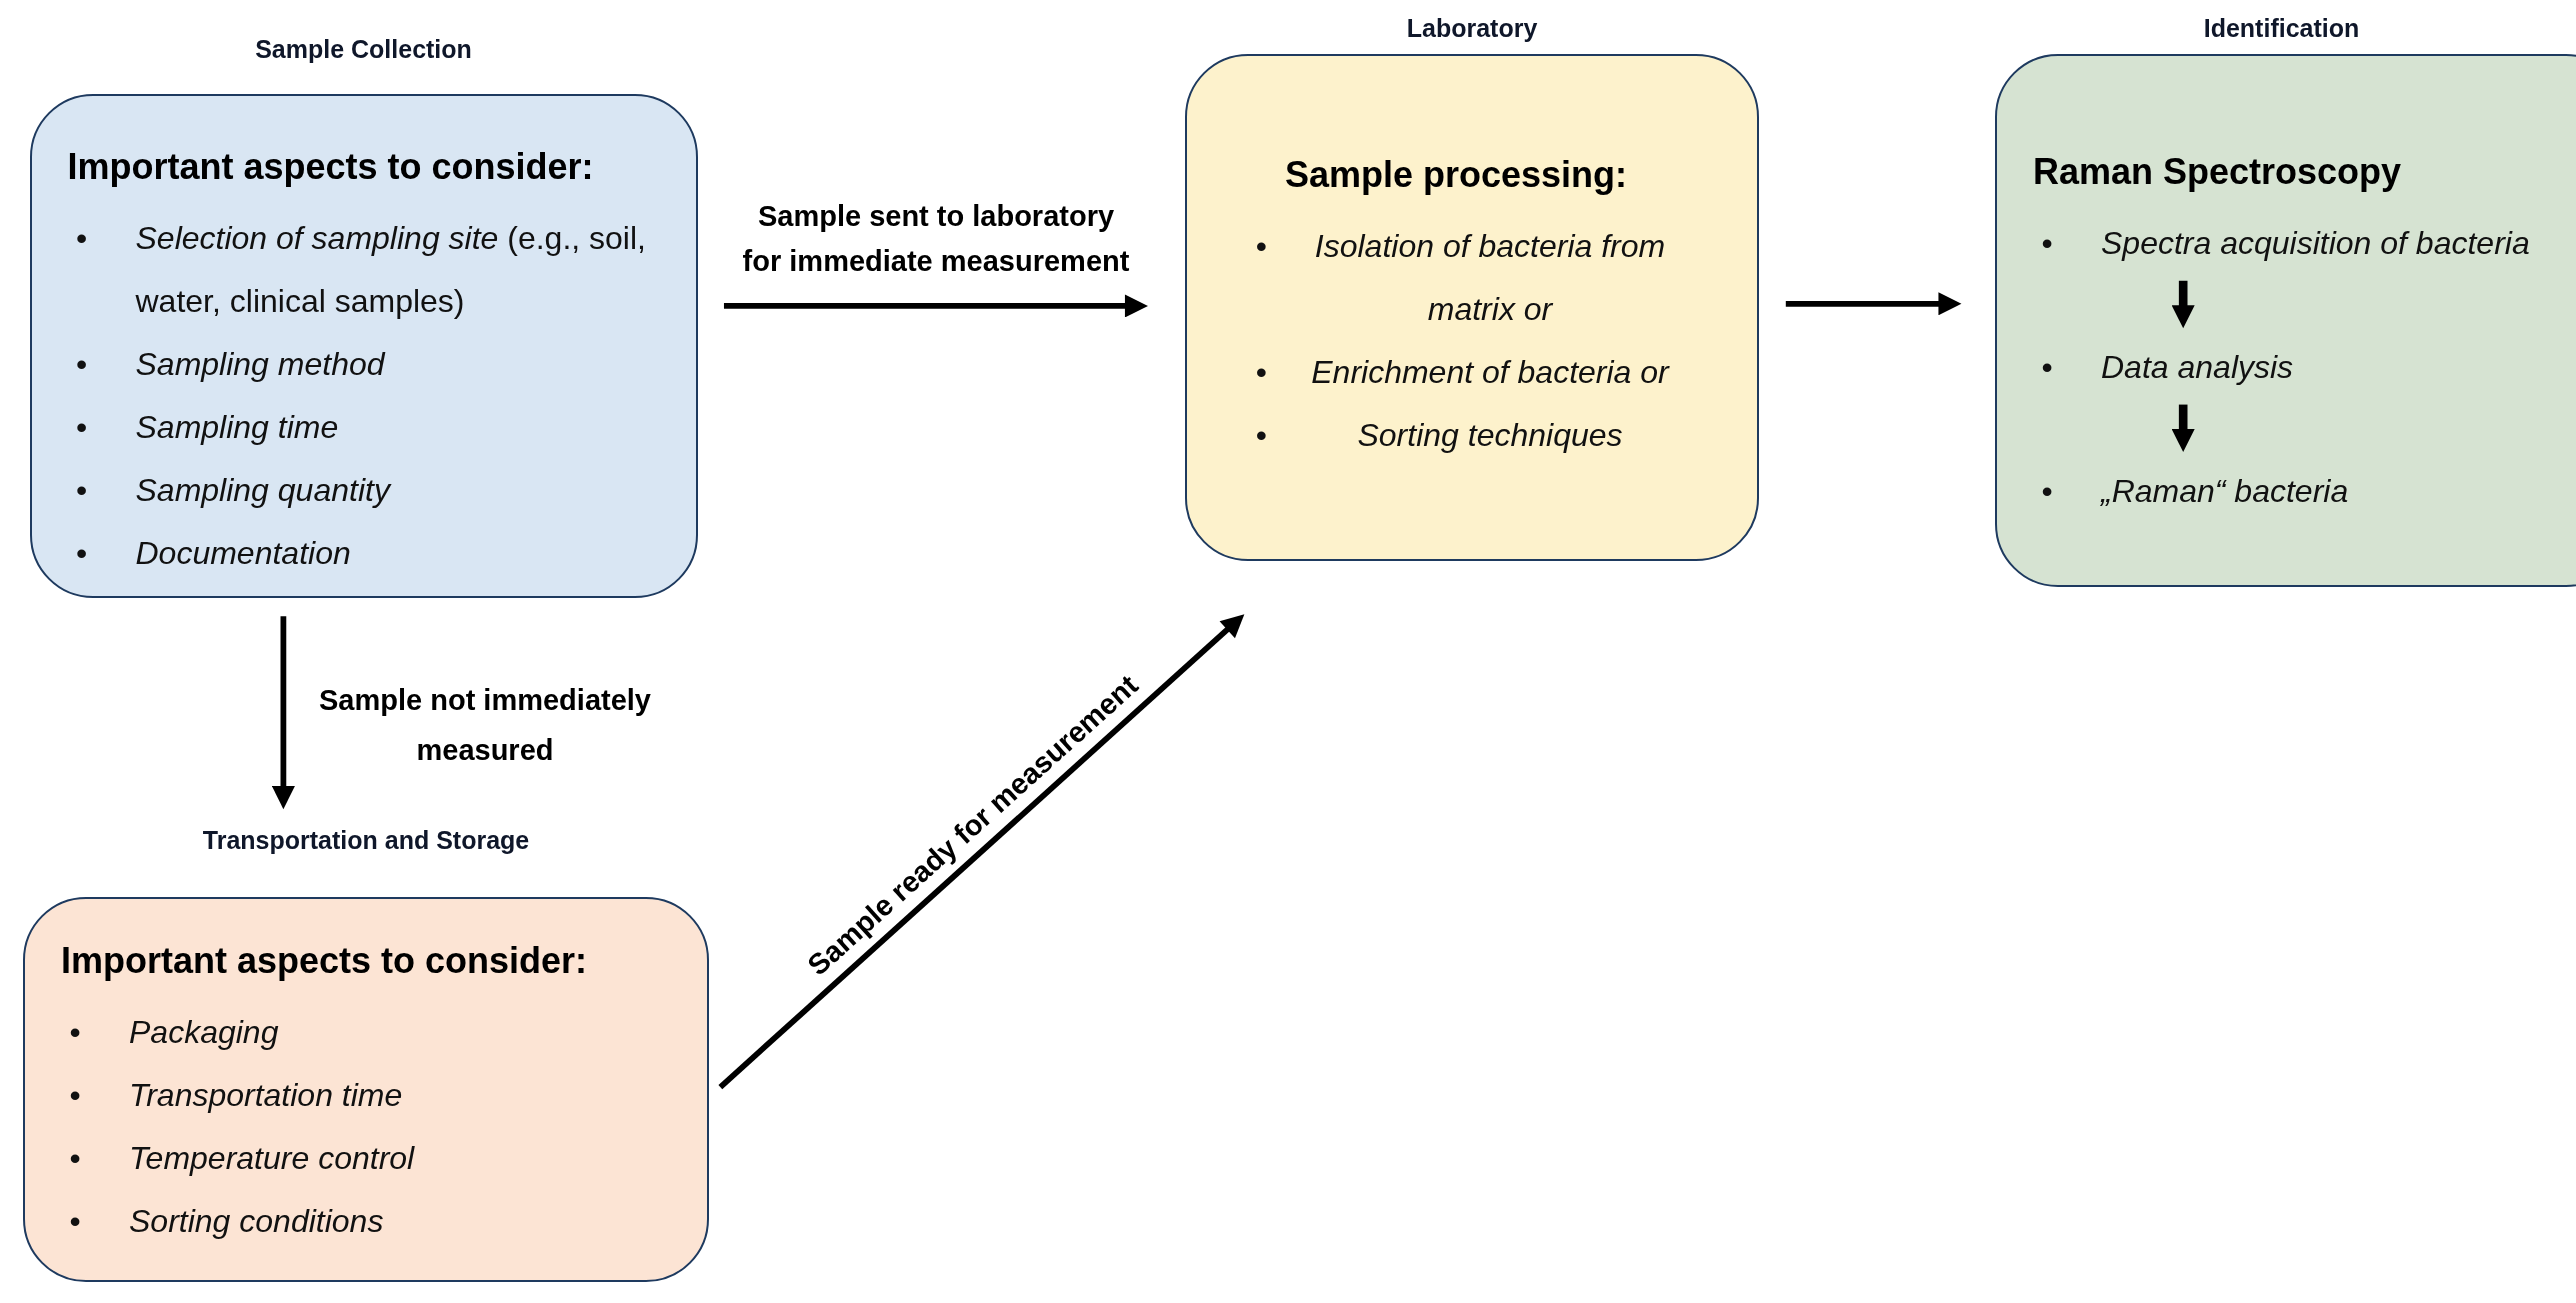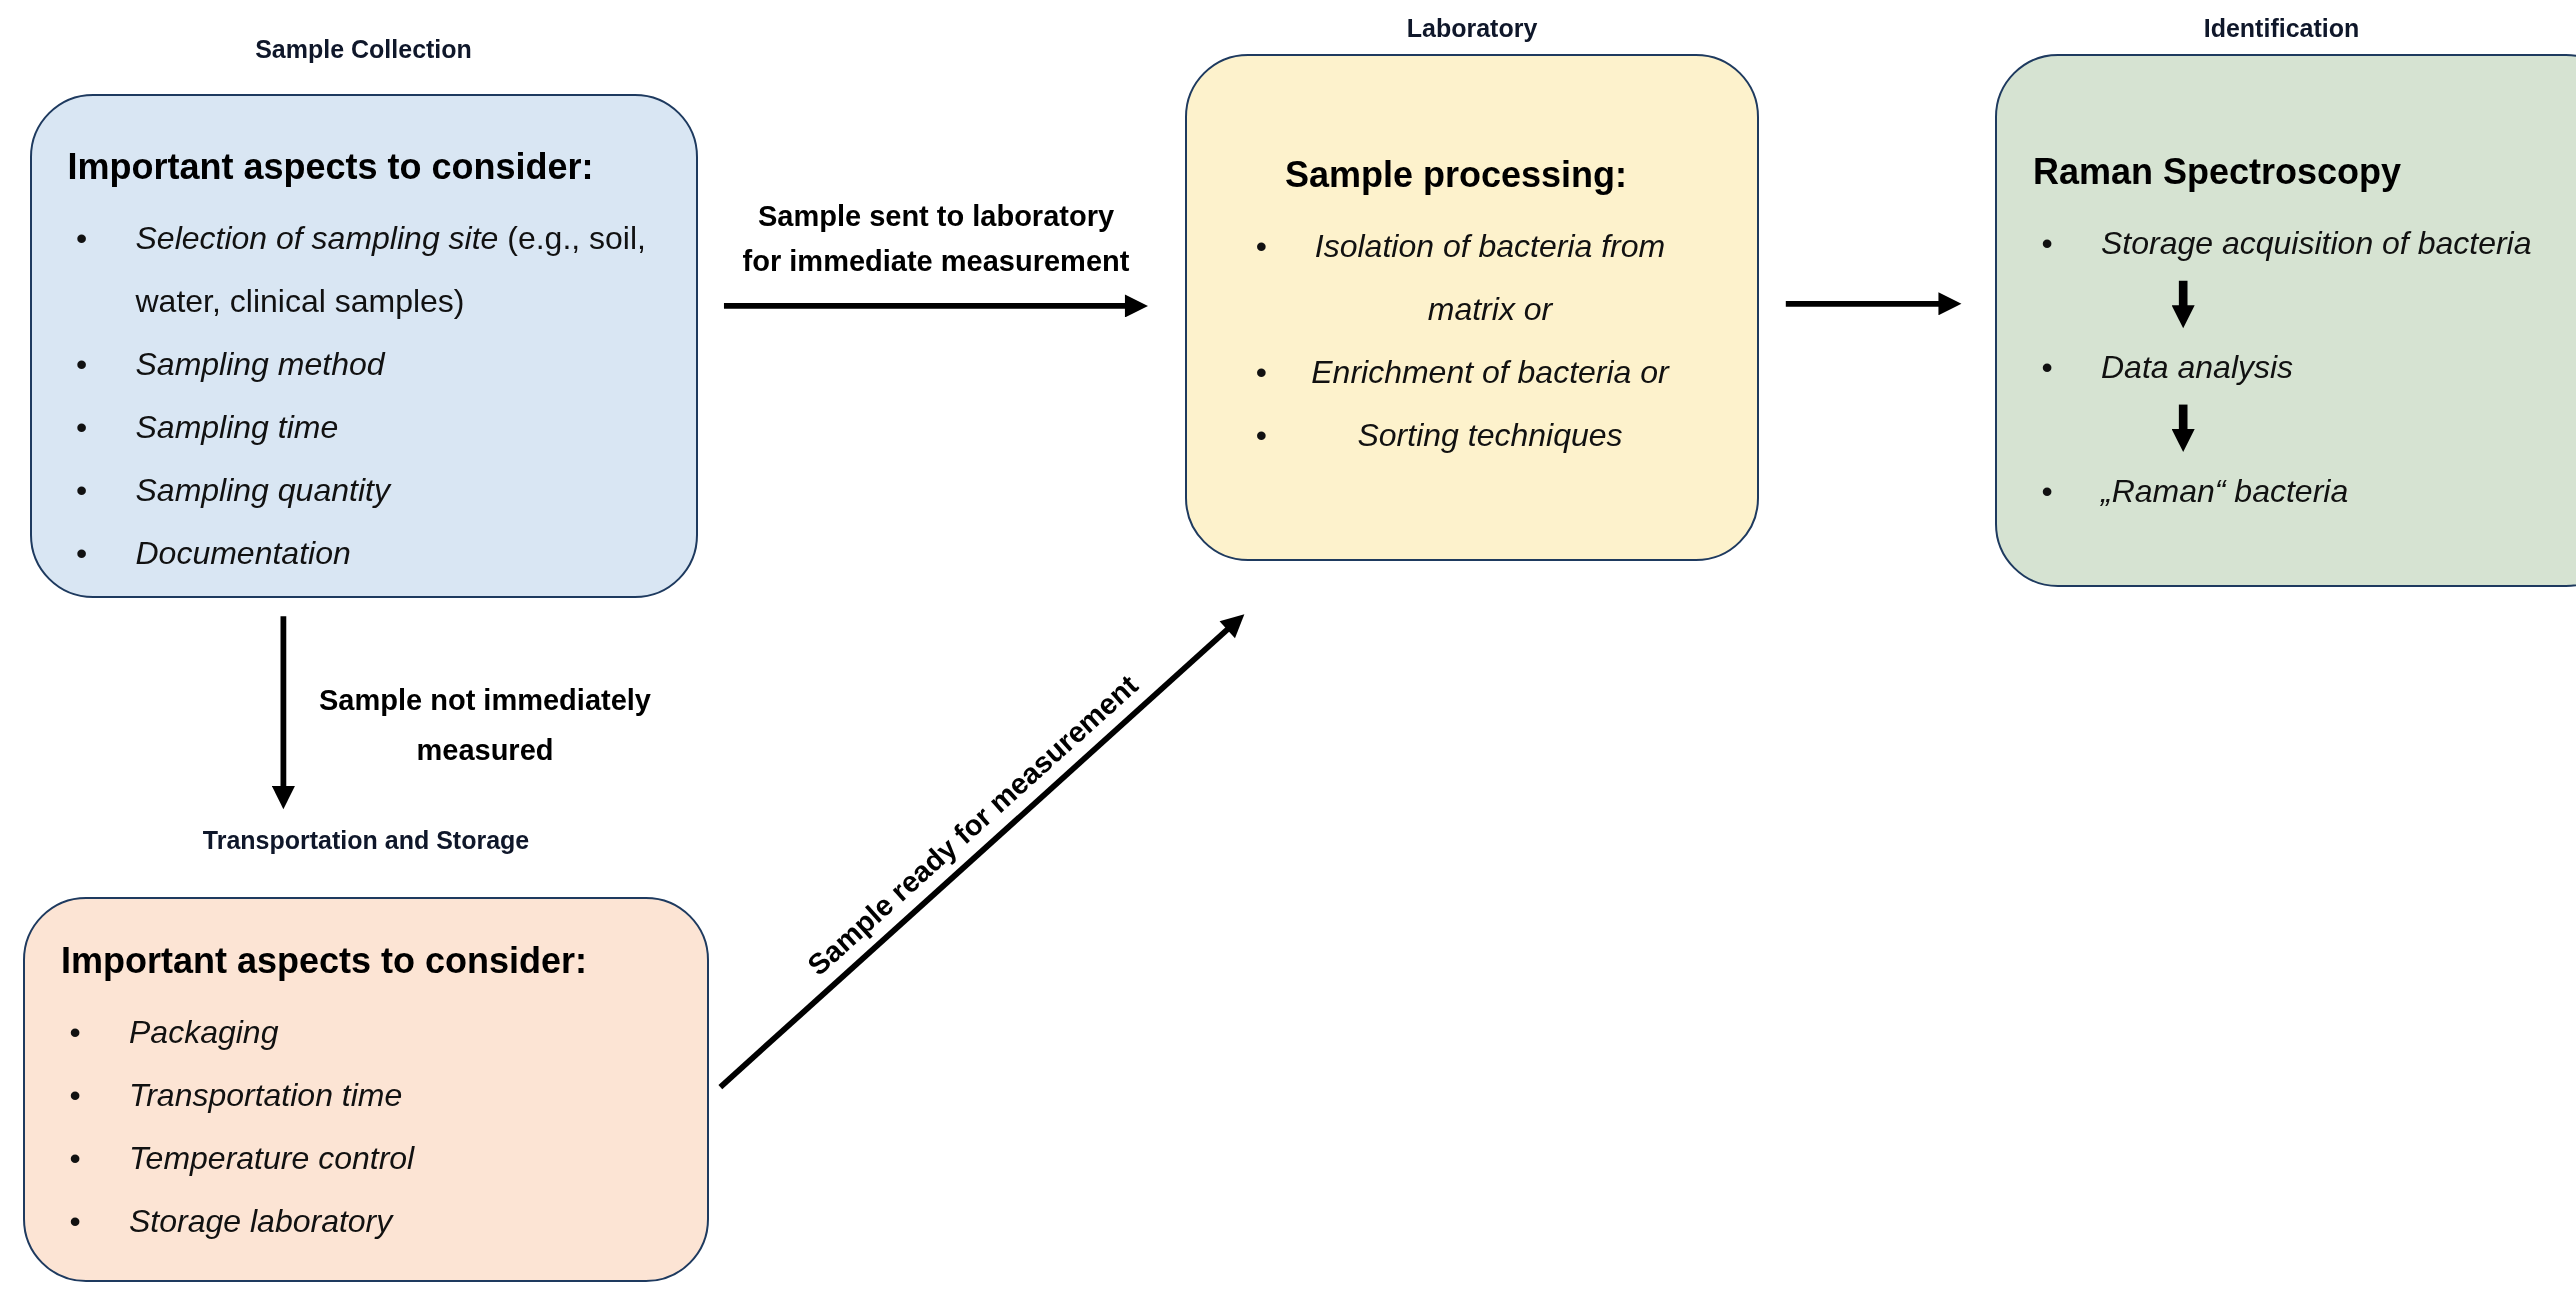--- a/index.html
+++ b/index.html
@@ -88,21 +88,21 @@
         <span class="txt"><em>Sorting techniques</em></span>
       </li>
     </ul>
   </div>
 
   <div class="box box-green">
     <div class="box-heading">Raman Spectroscopy</div>
     <ul class="bullets">
       <li>
         <span class="dot"></span>
-        <span class="txt"><em>Storage acquisition of bacteria</em></span>
+        <span class="txt"><em>Spectra acquisition of bacteria</em></span>
       </li>
     </ul>
     <div class="arrow-gap"></div>
     <ul class="bullets">
       <li>
         <span class="dot"></span>
         <span class="txt"><em>Data analysis</em></span>
       </li>
     </ul>
     <div class="arrow-gap"></div>
@@ -124,21 +124,21 @@
       <li>
         <span class="dot"></span>
         <span class="txt"><em>Transportation time</em></span>
       </li>
       <li>
         <span class="dot"></span>
         <span class="txt"><em>Temperature control</em></span>
       </li>
       <li>
         <span class="dot"></span>
-        <span class="txt"><em>Storage laboratory</em></span>
+        <span class="txt"><em>Sorting conditions</em></span>
       </li>
     </ul>
   </div>
 
   <div class="label label-sent">
     <div>Sample sent to laboratory</div>
     <div>for immediate measurement</div>
   </div>
   <div class="label label-notmeasured">
     <div>Sample not immediately</div>

